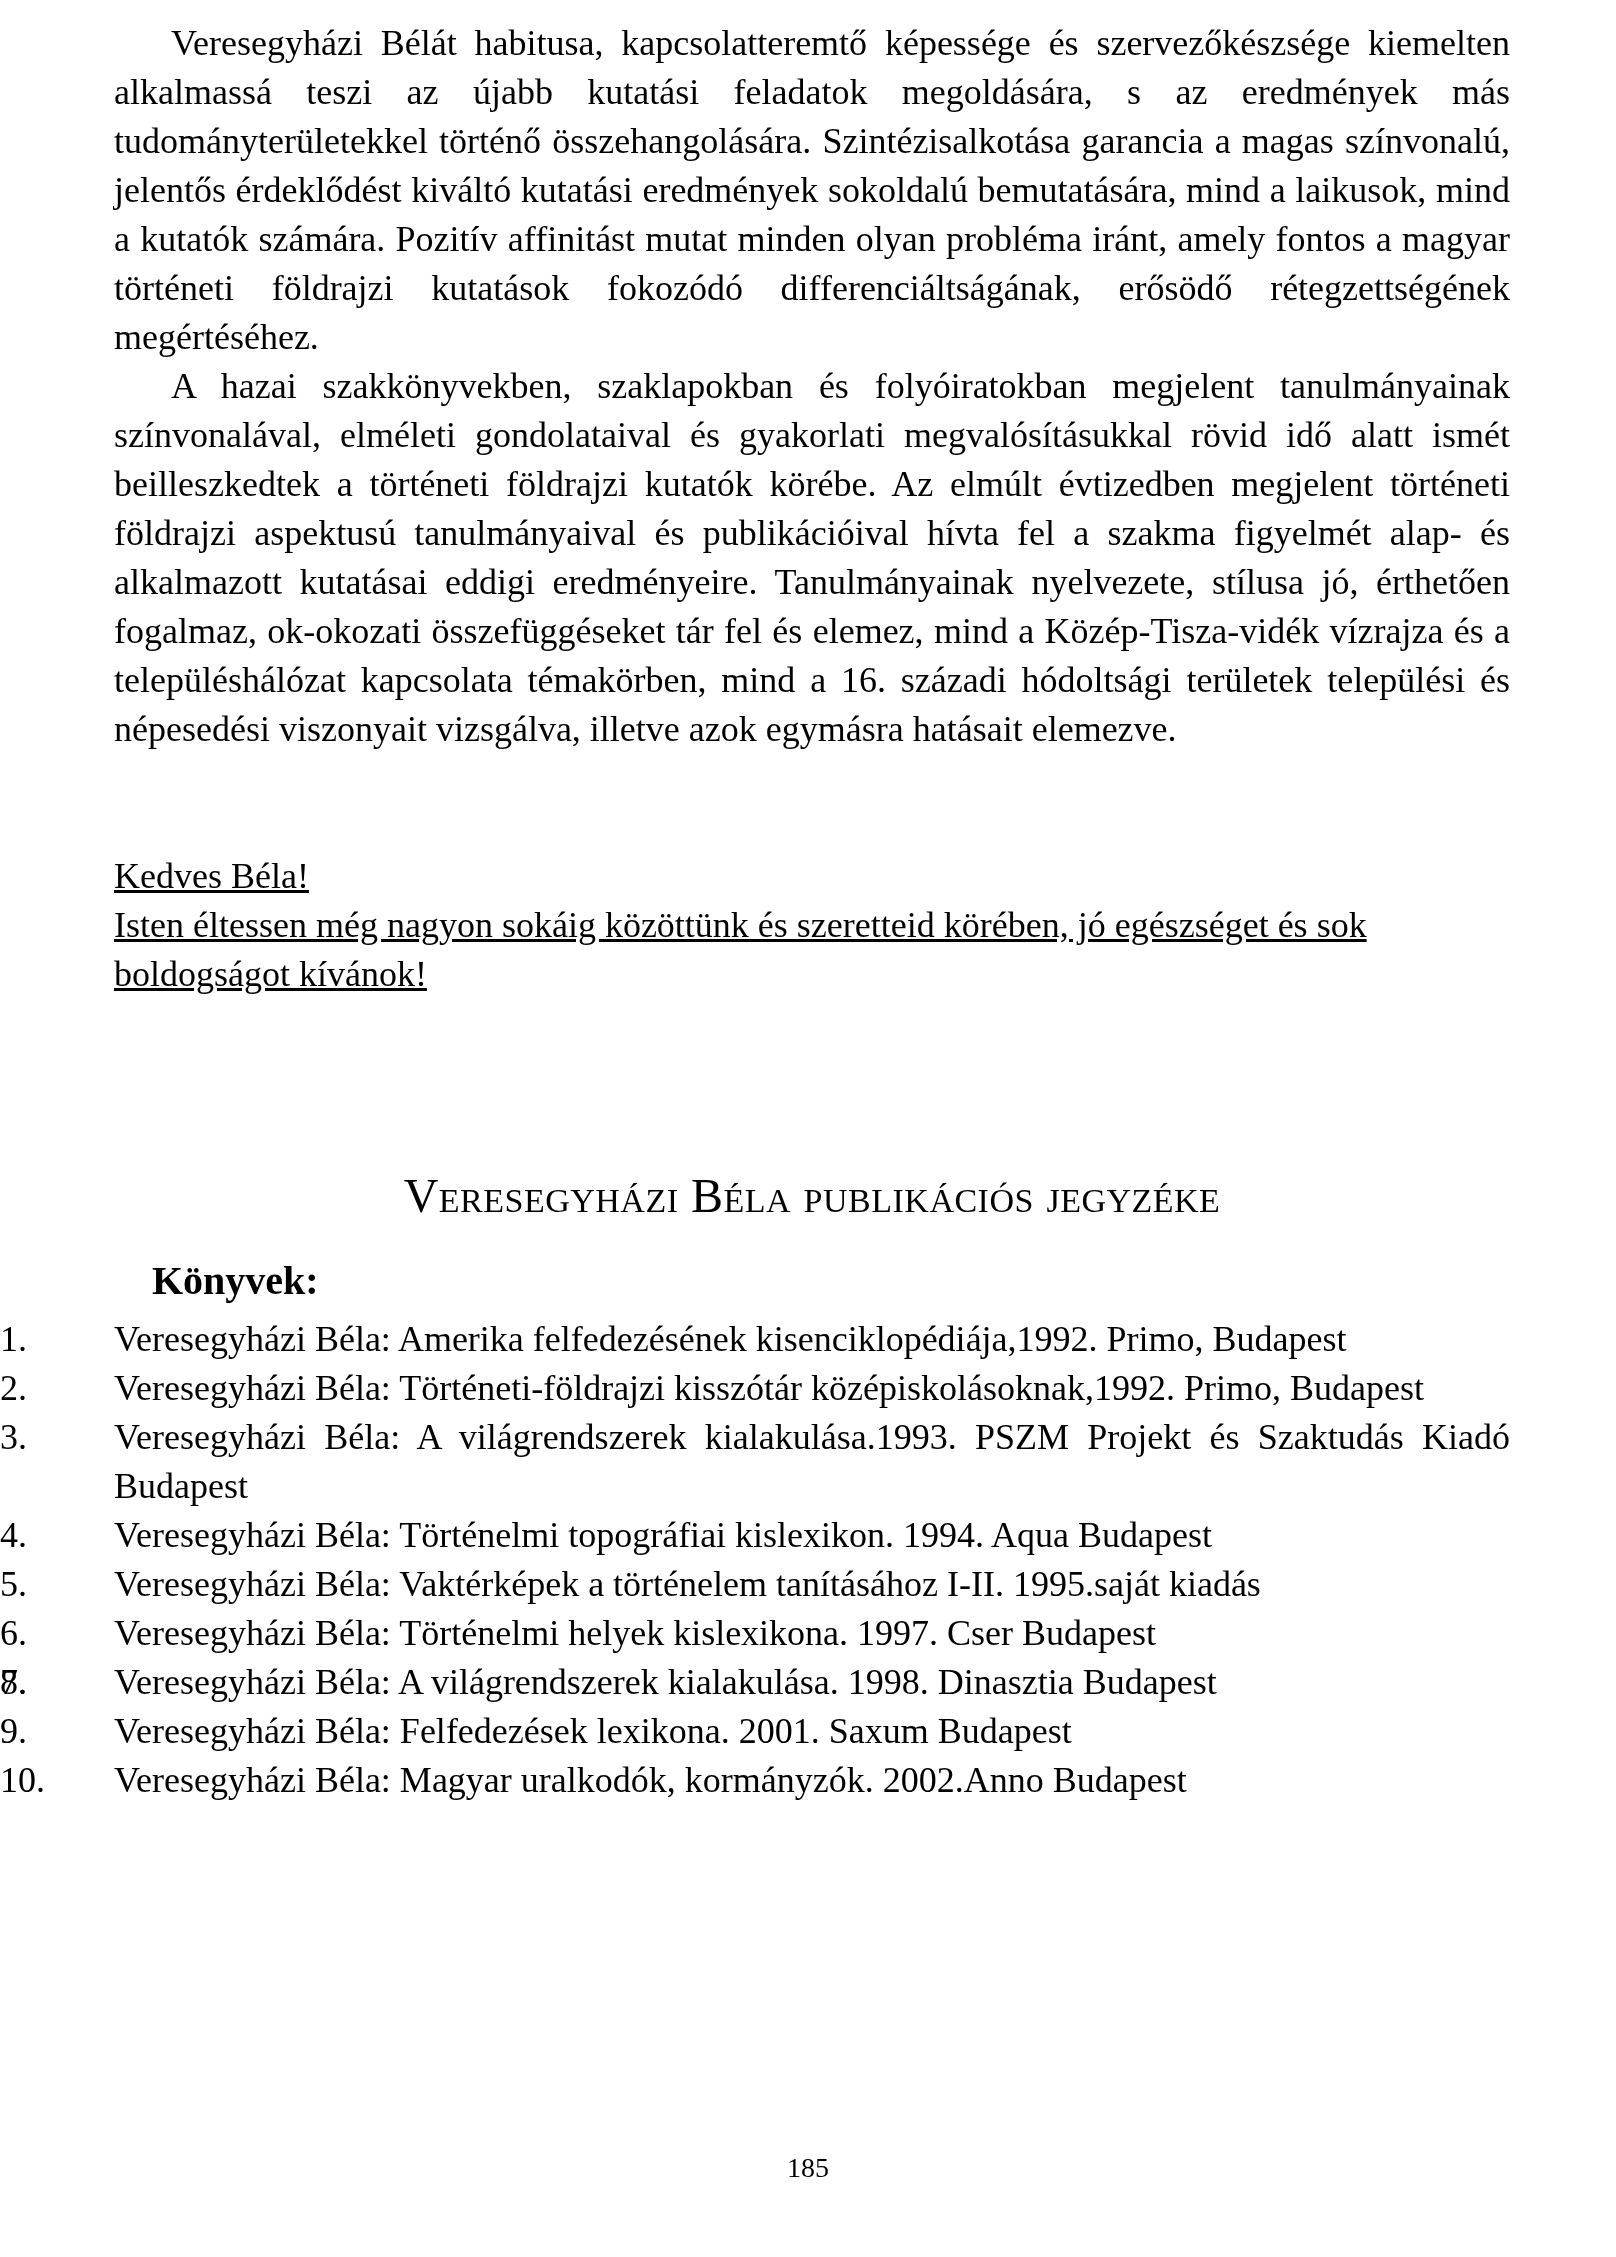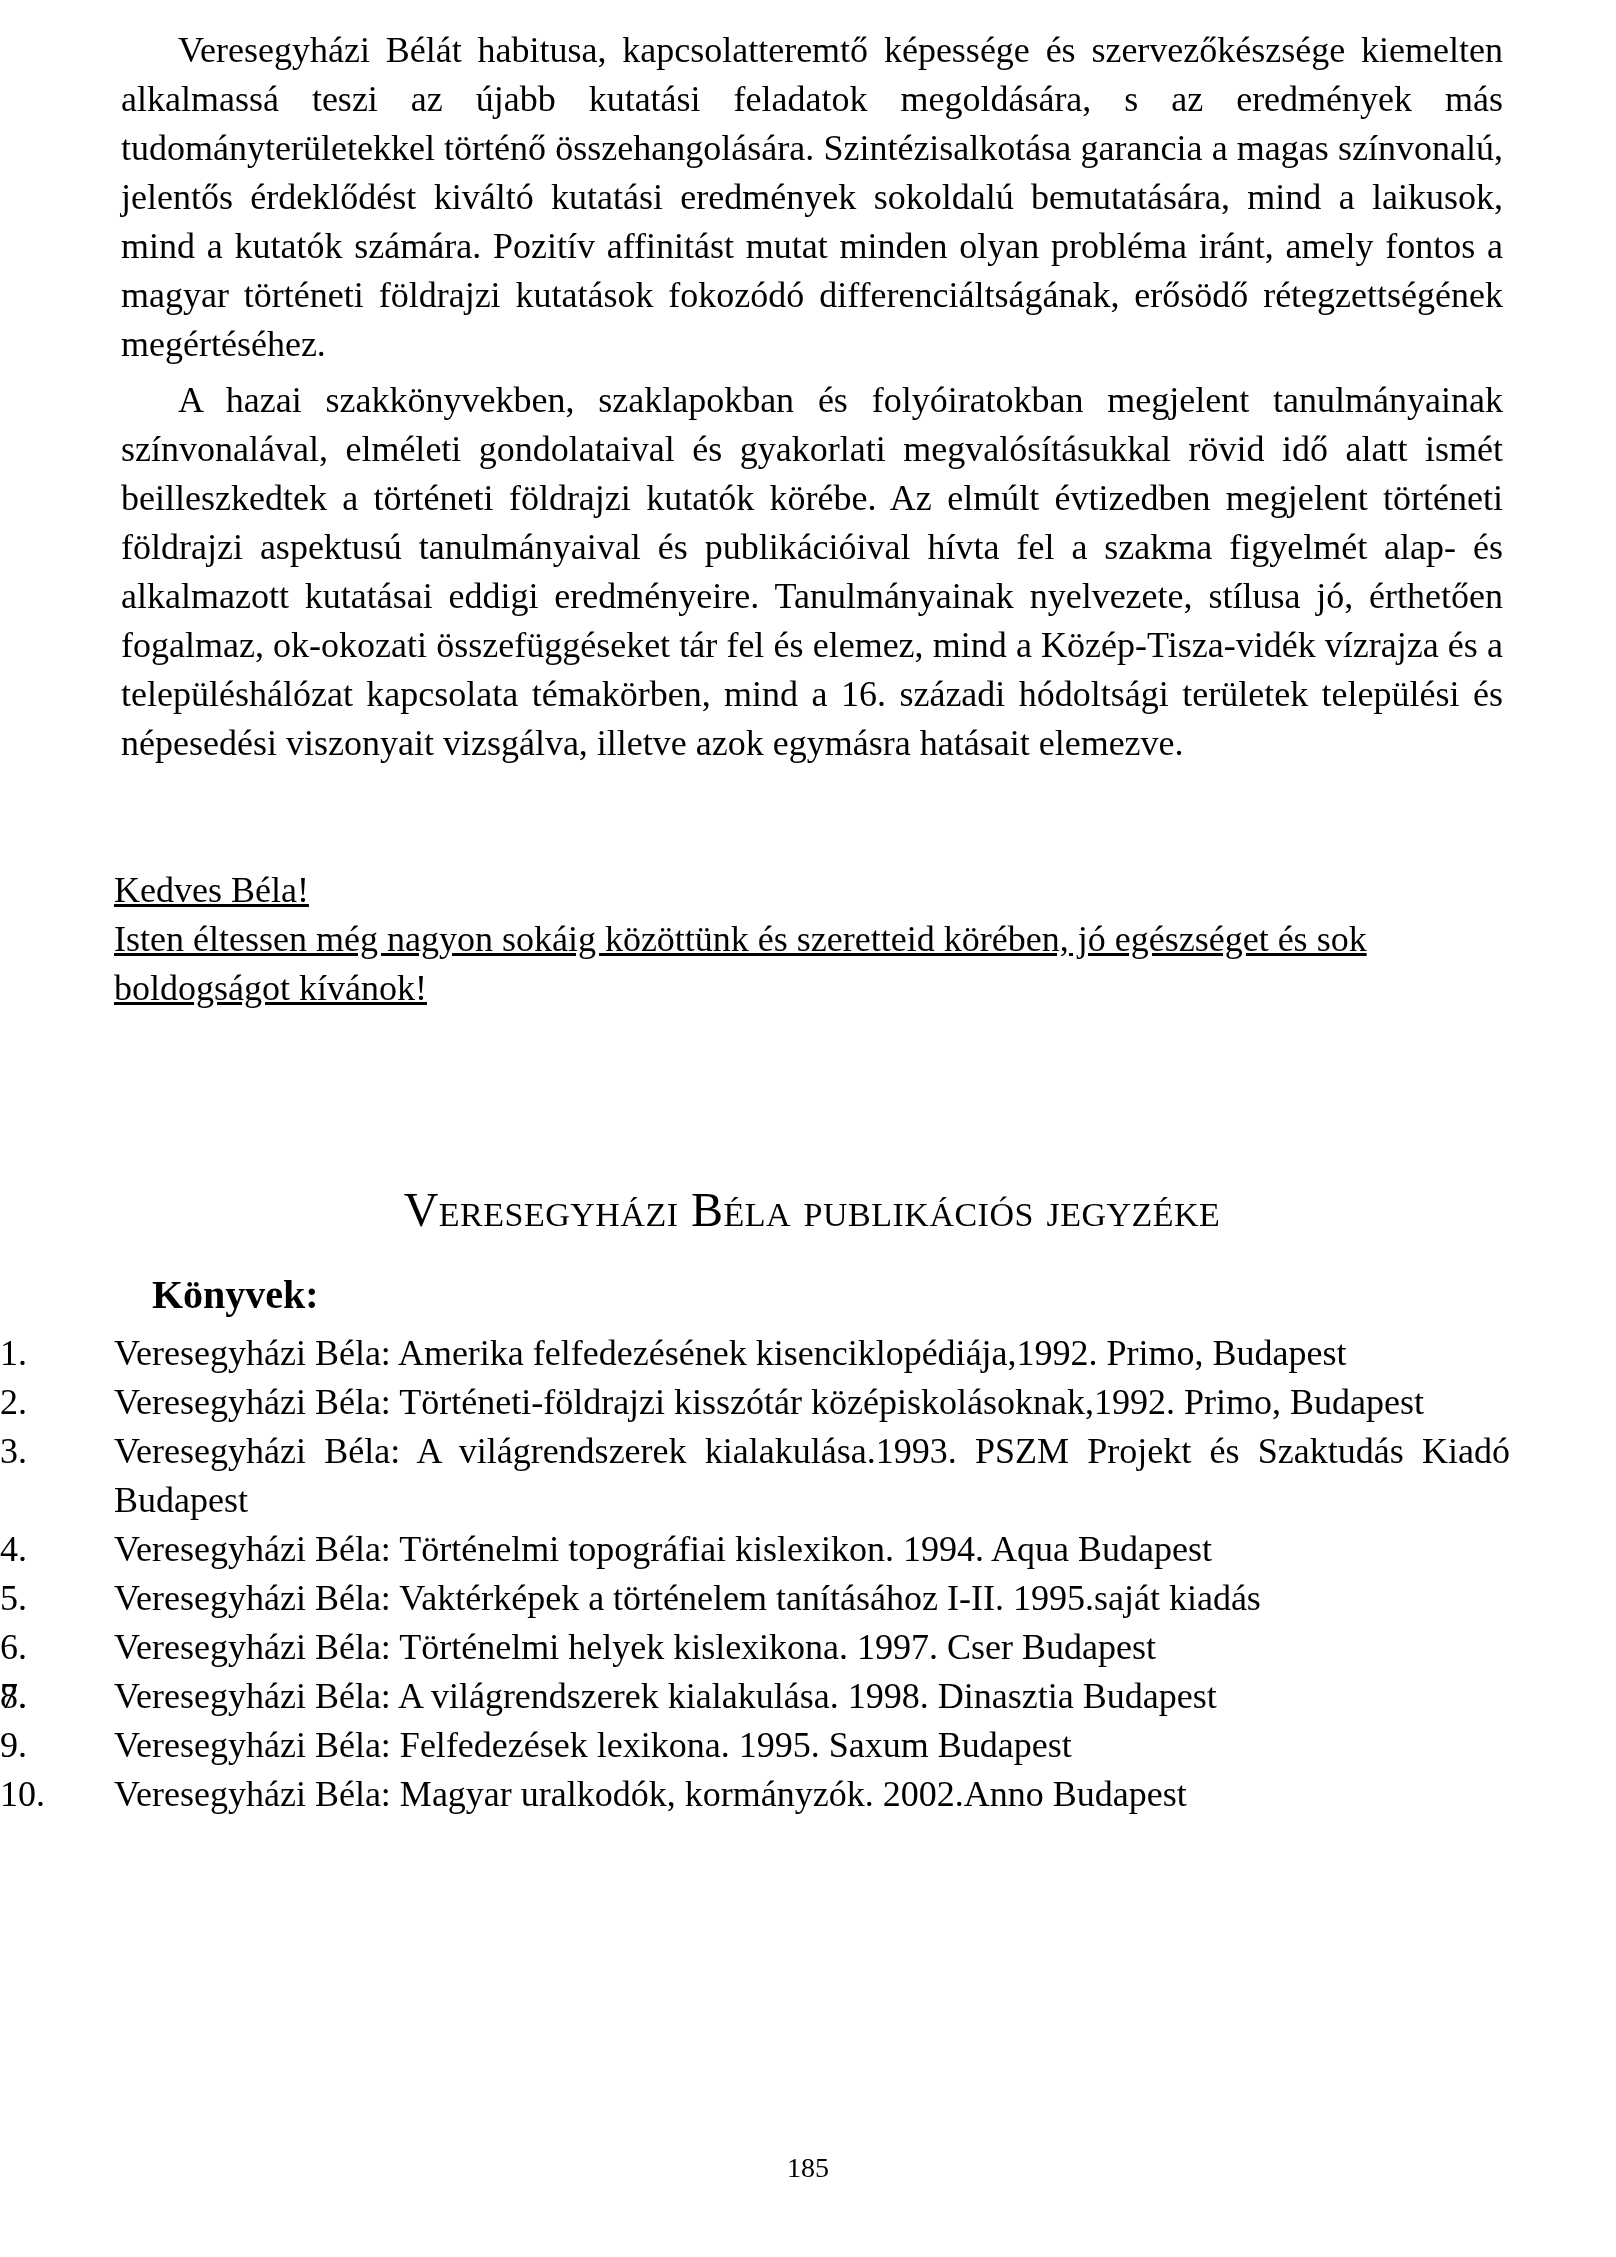--- a/index.html
+++ b/index.html
@@ -17,21 +17,21 @@
       font-size: 36px;
       line-height: 49px;
     }
     .page {
       position: absolute;
       left: 114px;
       top: 19px;
       width: 1396px;
     }
     .para {
-      margin: 7px;
+      margin: 0;
       text-align: justify;
       text-indent: 57px;
       font-family: Liberation Serif, serif;
     }
     .para.last-line-left {
       text-align-last: left;
     }
     .greeting-block {
       margin-top: 98px;
     }
@@ -130,21 +130,21 @@
       </li>
       <li class="book-item">
         <span class="book-num">7.</span>
       </li>
       <li class="book-item">
         <span class="book-num">8.</span>
         <span>Veresegyházi Béla: A világrendszerek kialakulása. 1998. Dinasztia Budapest</span>
       </li>
       <li class="book-item">
         <span class="book-num">9.</span>
-        <span>Veresegyházi Béla: Felfedezések lexikona. 1995. Saxum Budapest</span>
+        <span>Veresegyházi Béla: Felfedezések lexikona. 2001. Saxum Budapest</span>
       </li>
       <li class="book-item">
         <span class="book-num">10.</span>
         <span>Veresegyházi Béla: Magyar uralkodók, kormányzók. 2002.Anno Budapest</span>
       </li>
     </ol>
   </section>
 
 </div>
 

